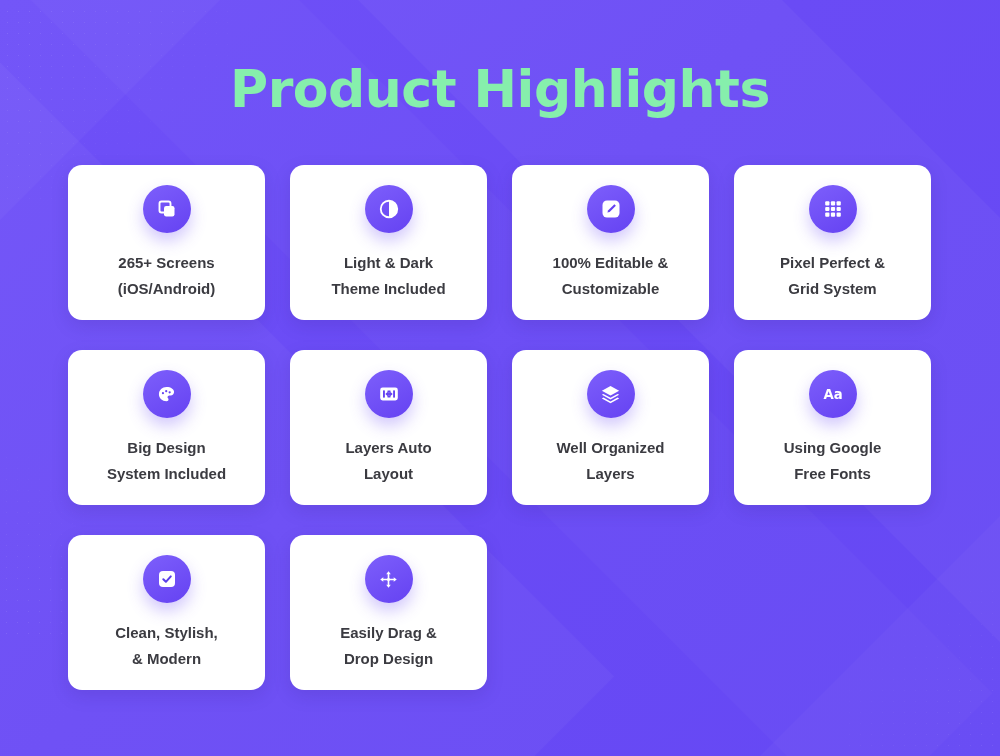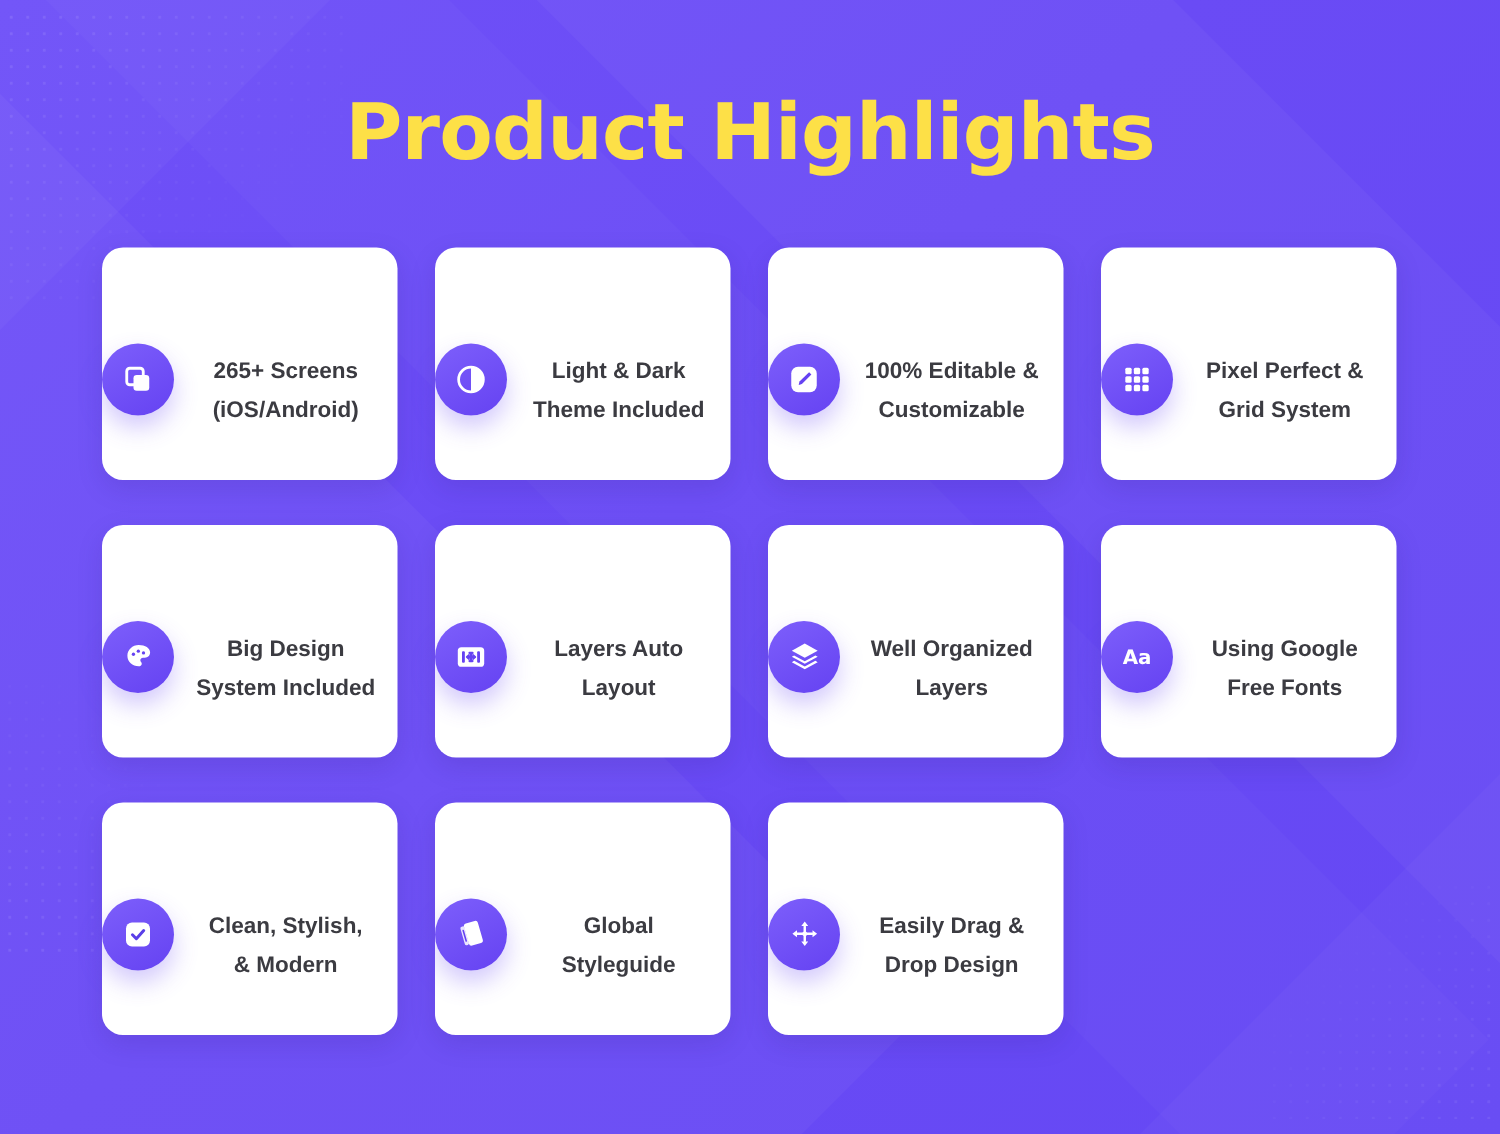--- a/index.html
+++ b/index.html
@@ -64,21 +64,21 @@
     height: 756px;
     z-index: 2;
   }
 
   #page-title {
     position: absolute;
     top: 58px;
     left: 0;
     width: 1000px;
     text-align: center;
-    color: #fde047;
+    color: #86efac;
     font-size: 52px;
     font-weight: bold;
     letter-spacing: -0.5px;
     line-height: 62px;
     font-family: "DejaVu Sans", sans-serif;
   }
 
   #card-grid {
     position: absolute;
     left: 68px;
@@ -89,21 +89,21 @@
     grid-template-rows: repeat(3, 155px);
     column-gap: 25px;
     row-gap: 30px;
   }
 
   .card {
     background: #ffffff;
     border-radius: 14px;
     box-shadow: 0 6px 18px rgba(40, 20, 110, 0.13);
     display: flex;
-    flex-direction: row;
+    flex-direction: column;
     align-items: center;
     justify-content: flex-start;
     padding-top: 20px;
   }
 
   .icon-circle {
     width: 48px;
     height: 48px;
     border-radius: 50%;
     background: linear-gradient(150deg, #7d5ffb 0%, #6542f2 100%);
@@ -244,33 +244,20 @@
             <rect x="4" y="4" width="16" height="16" rx="4" fill="#fff"></rect>
             <path d="M8.3 12.2 10.9 14.8 15.8 9.4" stroke="#5a3fe8" stroke-width="2" stroke-linecap="round" stroke-linejoin="round" fill="none"></path>
           </svg>
         </div>
         <div class="card-label">Clean, Stylish,
 &amp; Modern</div>
       </div>
       <div class="card">
         <div class="icon-circle">
           <svg width="23" height="23" viewBox="0 0 24 24">
-            <g transform="rotate(-16 12 12)">
-              <rect x="8.2" y="4.0" width="10.0" height="16.0" rx="1.8" fill="#fff"></rect>
-              <rect x="5.4" y="5.3" width="3.0" height="13.4" rx="1.2" fill="#fff" opacity="0.85"></rect>
-              <path d="M6.9 8.2v7.6" stroke="#6542f2" stroke-width="1.1" stroke-linecap="round"></path>
-            </g>
-          </svg>
-        </div>
-        <div class="card-label">Global
-Styleguide</div>
-      </div>
-      <div class="card">
-        <div class="icon-circle">
-          <svg width="23" height="23" viewBox="0 0 24 24">
             <path d="M12 3.4 14.4 6.6h-4.8zM12 20.6 9.6 17.4h4.8zM3.4 12 6.6 9.6v4.8zM20.6 12 17.4 14.4V9.6z" fill="#fff"></path>
             <path d="M12 6.9v10.2M6.9 12h10.2" stroke="#fff" stroke-width="1.7" stroke-linecap="round"></path>
             <rect x="10.6" y="10.6" width="2.8" height="2.8" rx="0.6" fill="#fff"></rect>
           </svg>
         </div>
         <div class="card-label">Easily Drag &amp;
 Drop Design</div>
       </div>
     </div>
 

